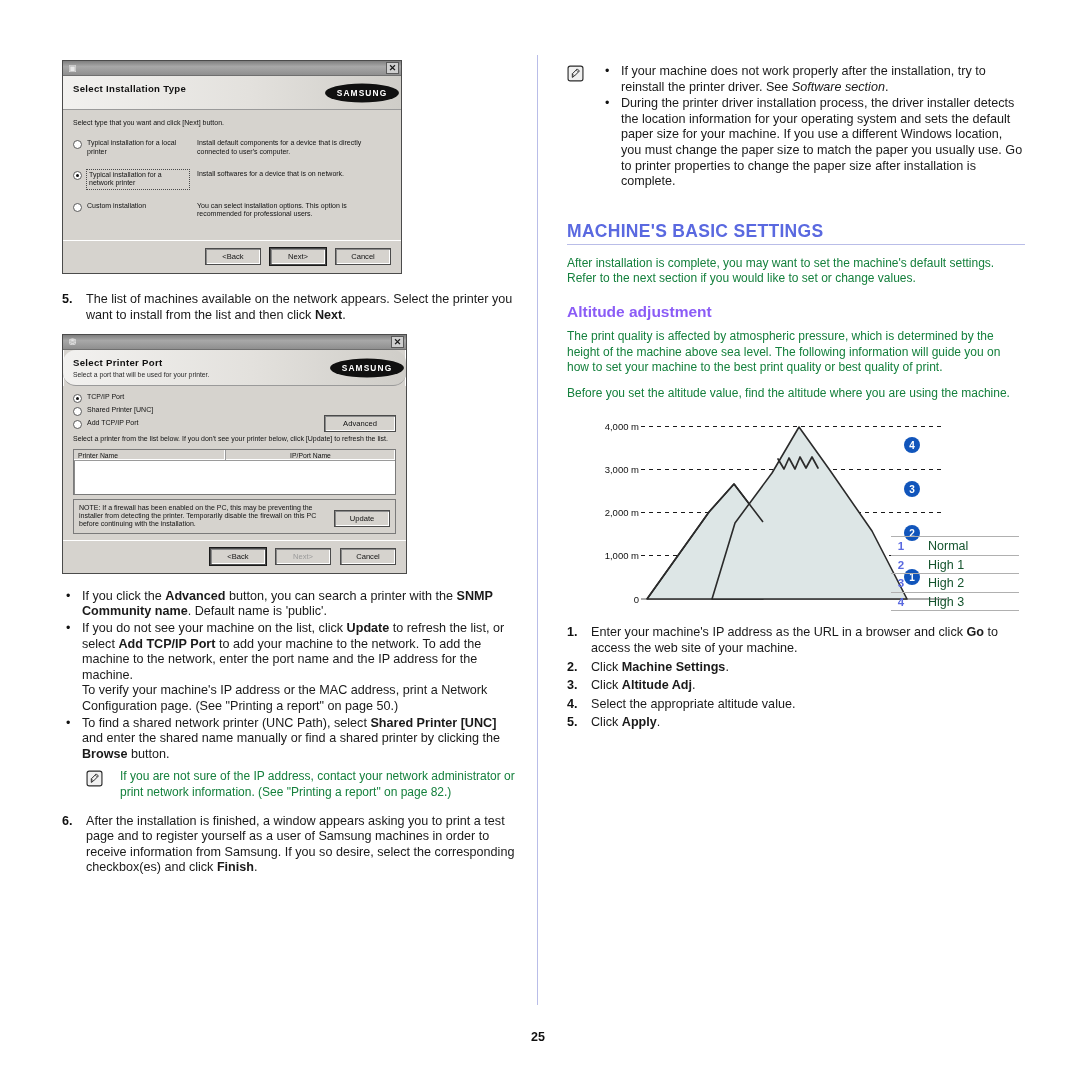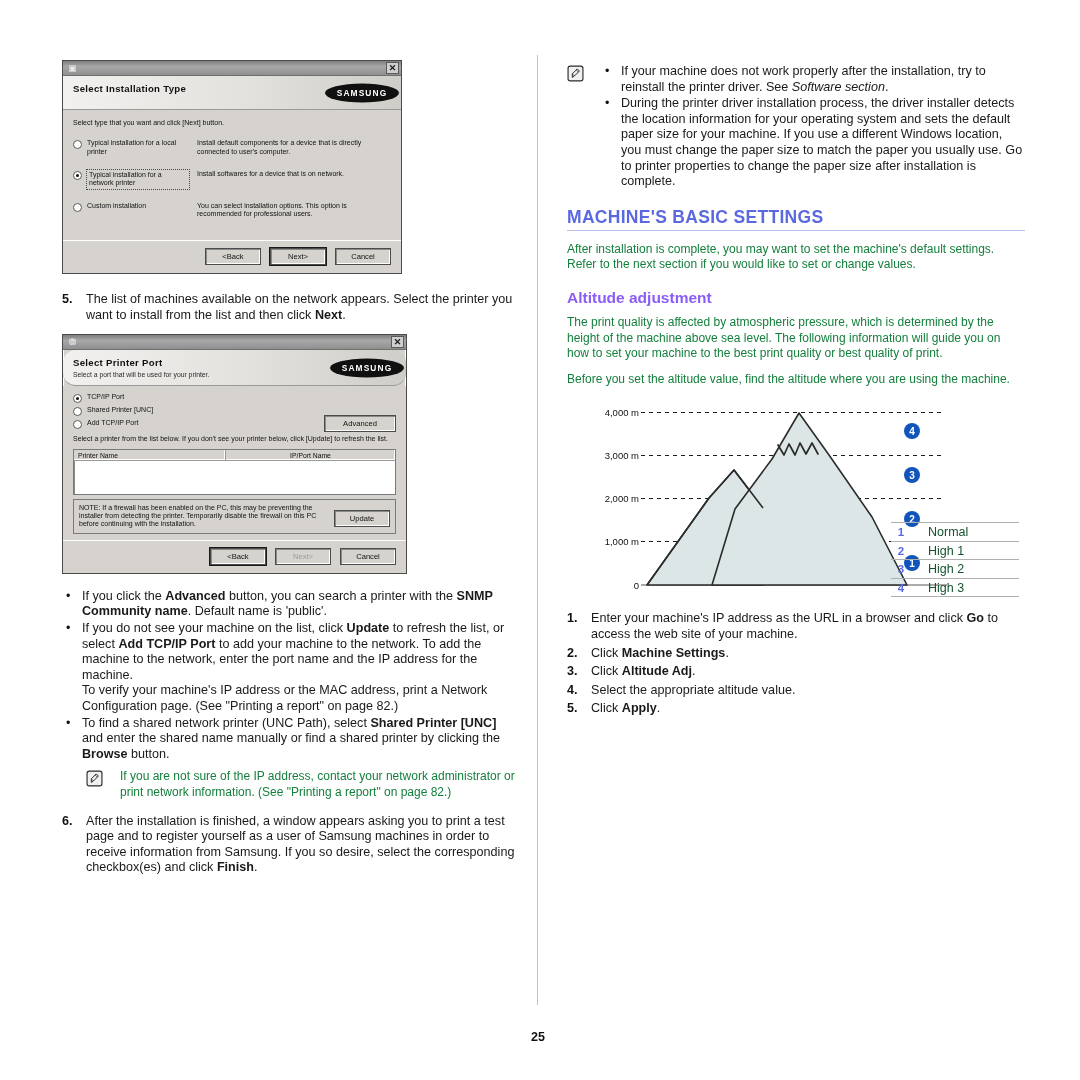--- a/index.html
+++ b/index.html
@@ -282,21 +282,21 @@
         <div class="bul-dot">•</div>
         <div class="bul-body">
           <span>If you click the </span><b>Advanced</b><span> button, you can search a printer with the </span><b>SNMP Community name</b><span>. Default name is 'public'.</span>
         </div>
       </div>
 
       <div class="bul">
         <div class="bul-dot">•</div>
         <div class="bul-body">
           <span>If you do not see your machine on the list, click </span><b>Update</b><span> to refresh the list, or select </span><b>Add TCP/IP Port</b><span> to add your machine to the network. To add the machine to the network, enter the port name and the IP address for the machine.</span>
-          <div class="sub-line">To verify your machine's IP address or the MAC address, print a Network Configuration page. (See "Printing a report" on page 82.)</div>
+          <div class="sub-line">To verify your machine's IP address or the MAC address, print a Network Configuration page. (See "Printing a report" on page 50.)</div>
         </div>
       </div>
 
       <div class="bul">
         <div class="bul-dot">•</div>
         <div class="bul-body">
           <span>To find a shared network printer (UNC Path), select </span><b>Shared Printer [UNC]</b><span> and enter the shared name manually or find a shared printer by clicking the </span><b>Browse</b><span> button.</span>
         </div>
       </div>
     </div>
@@ -336,21 +336,21 @@
           <div class="bul-dot">•</div>
           <div class="bul-body"><span>If your machine does not work properly after the installation, try to reinstall the printer driver. See </span><i>Software section</i><span>.</span></div>
         </div>
         <div class="bul">
           <div class="bul-dot">•</div>
           <div class="bul-body">During the printer driver installation process, the driver installer detects the location information for your operating system and sets the default paper size for your machine. If you use a different Windows location, you must change the paper size to match the paper you usually use. Go to printer properties to change the paper size after installation is complete.</div>
         </div>
       </div>
     </div>
 
-    <div class="h1" style="margin-top:16px;">MACHINE'S BASIC SETTINGS</div>
+    <div class="h1" style="margin-top:30px;">MACHINE'S BASIC SETTINGS</div>
     <div class="h1-rule"></div>
     <div class="para">After installation is complete, you may want to set the machine's default settings. Refer to the next section if you would like to set or change values.</div>
 
     <div class="h2">Altitude adjustment</div>
     <div class="para">The print quality is affected by atmospheric pressure, which is determined by the height of the machine above sea level. The following information will guide you on how to set your machine to the best print quality or best quality of print.</div>
     <div class="para">Before you set the altitude value, find the altitude where you are using the machine.</div>
 
     <div class="chart-wrap">
       <svg width="452" height="200" viewBox="0 0 452 200" aria-hidden="true">
 

